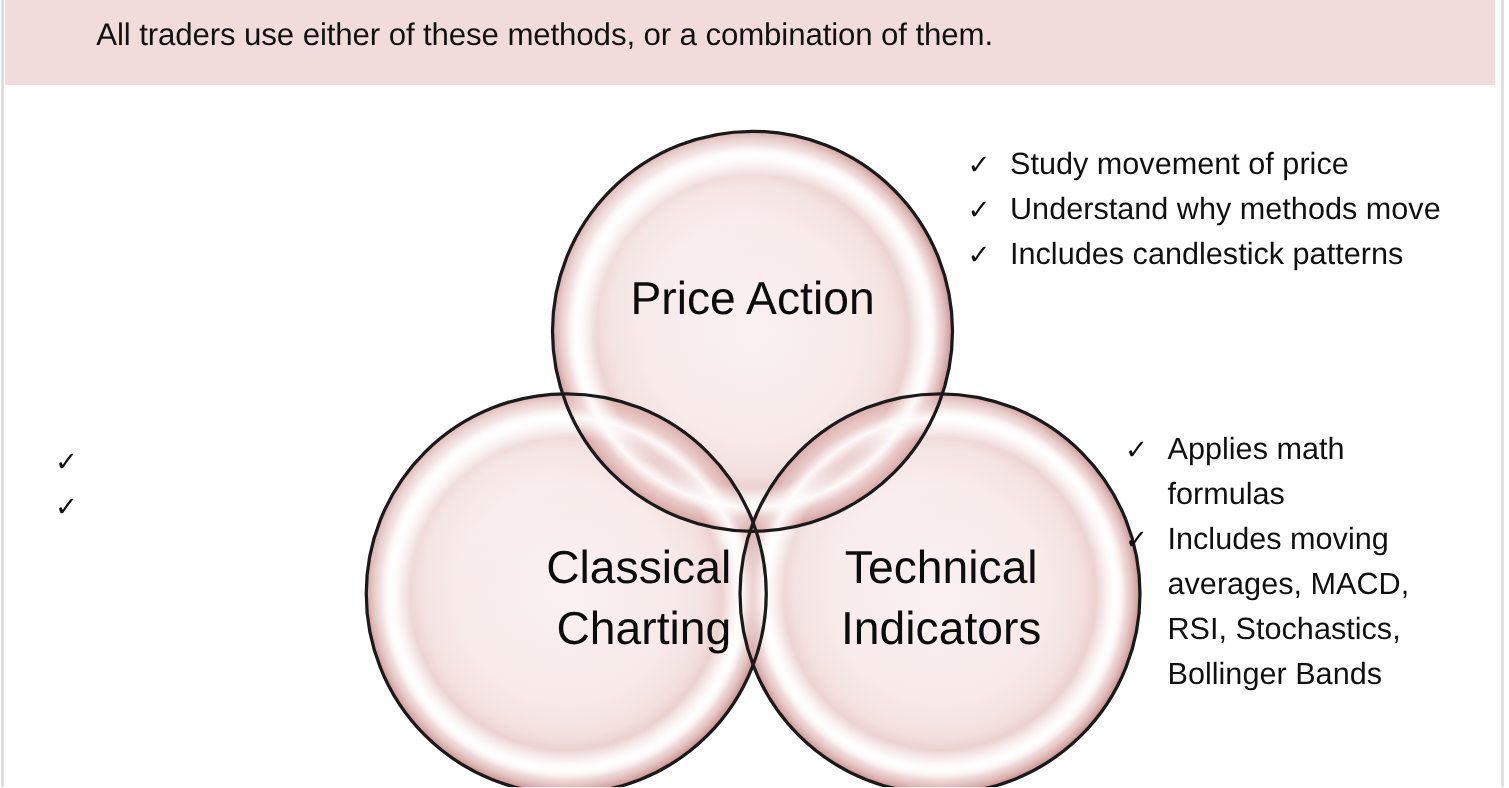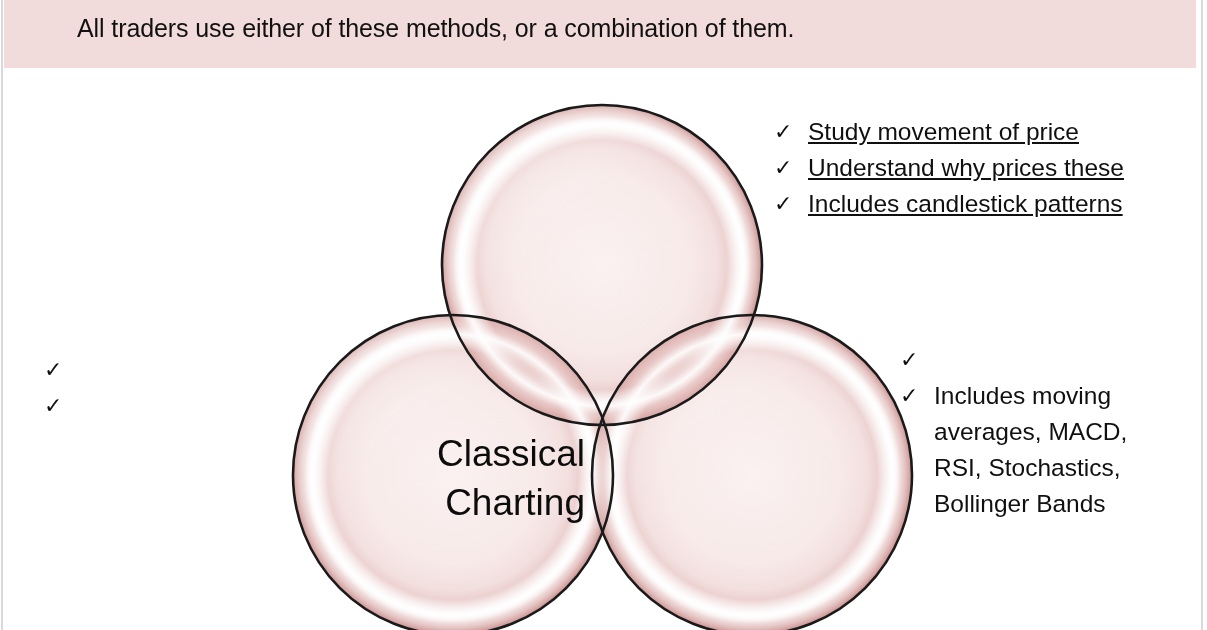--- a/index.html
+++ b/index.html
@@ -86,21 +86,21 @@
   .bullet-text {
     flex: 1 1 auto;
     white-space: pre-line;
   }
 
   #list-price-action {
     left: 774px;
     top: 114px;
     width: 420px;
   }
-  #list-price-action .bullet-text { white-space: nowrap; text-decoration: underline; }
+  #list-price-action .bullet-text { white-space: nowrap; }
 
   #list-classical {
     left: 44px;
     top: 352px;
     width: 280px;
   }
   #list-technical {
     left: 900px;
     top: 342px;
     width: 300px;
@@ -228,50 +228,55 @@
       <circle cx="602" cy="265" r="160" fill="url(#glossRing)"></circle>
     </g>
 
     <g fill="none" stroke="#1a1a1a" stroke-width="2.6">
       <circle cx="453" cy="475" r="160"></circle>
       <circle cx="752" cy="475" r="160"></circle>
       <circle cx="602" cy="265" r="160"></circle>
     </g>
   </svg>
 
+  <div class="circle-label" id="label-price-action">Price Action</div>
   <div class="circle-label" id="label-classical">Classical
 Charting</div>
+  <div class="circle-label" id="label-technical">Technical
+Indicators</div>
 
   <div class="bullet-list" id="list-price-action">
     <div class="bullet-row">
       <span class="bullet-check">✓</span>
       <span class="bullet-text">Study movement of price</span>
     </div>
     <div class="bullet-row">
       <span class="bullet-check">✓</span>
-      <span class="bullet-text">Understand why prices these</span>
+      <span class="bullet-text">Understand why methods move</span>
     </div>
     <div class="bullet-row">
       <span class="bullet-check">✓</span>
       <span class="bullet-text">Includes candlestick patterns</span>
     </div>
   </div>
 
   <div class="bullet-list" id="list-classical">
     <div class="bullet-row">
       <span class="bullet-check">✓</span>
     </div>
     <div class="bullet-row">
       <span class="bullet-check">✓</span>
     </div>
   </div>
 
   <div class="bullet-list" id="list-technical">
     <div class="bullet-row">
       <span class="bullet-check">✓</span>
+      <span class="bullet-text">Applies math
+formulas</span>
     </div>
     <div class="bullet-row">
       <span class="bullet-check">✓</span>
       <span class="bullet-text">Includes moving
 averages, MACD,
 RSI, Stochastics,
 Bollinger Bands</span>
     </div>
   </div>
 

